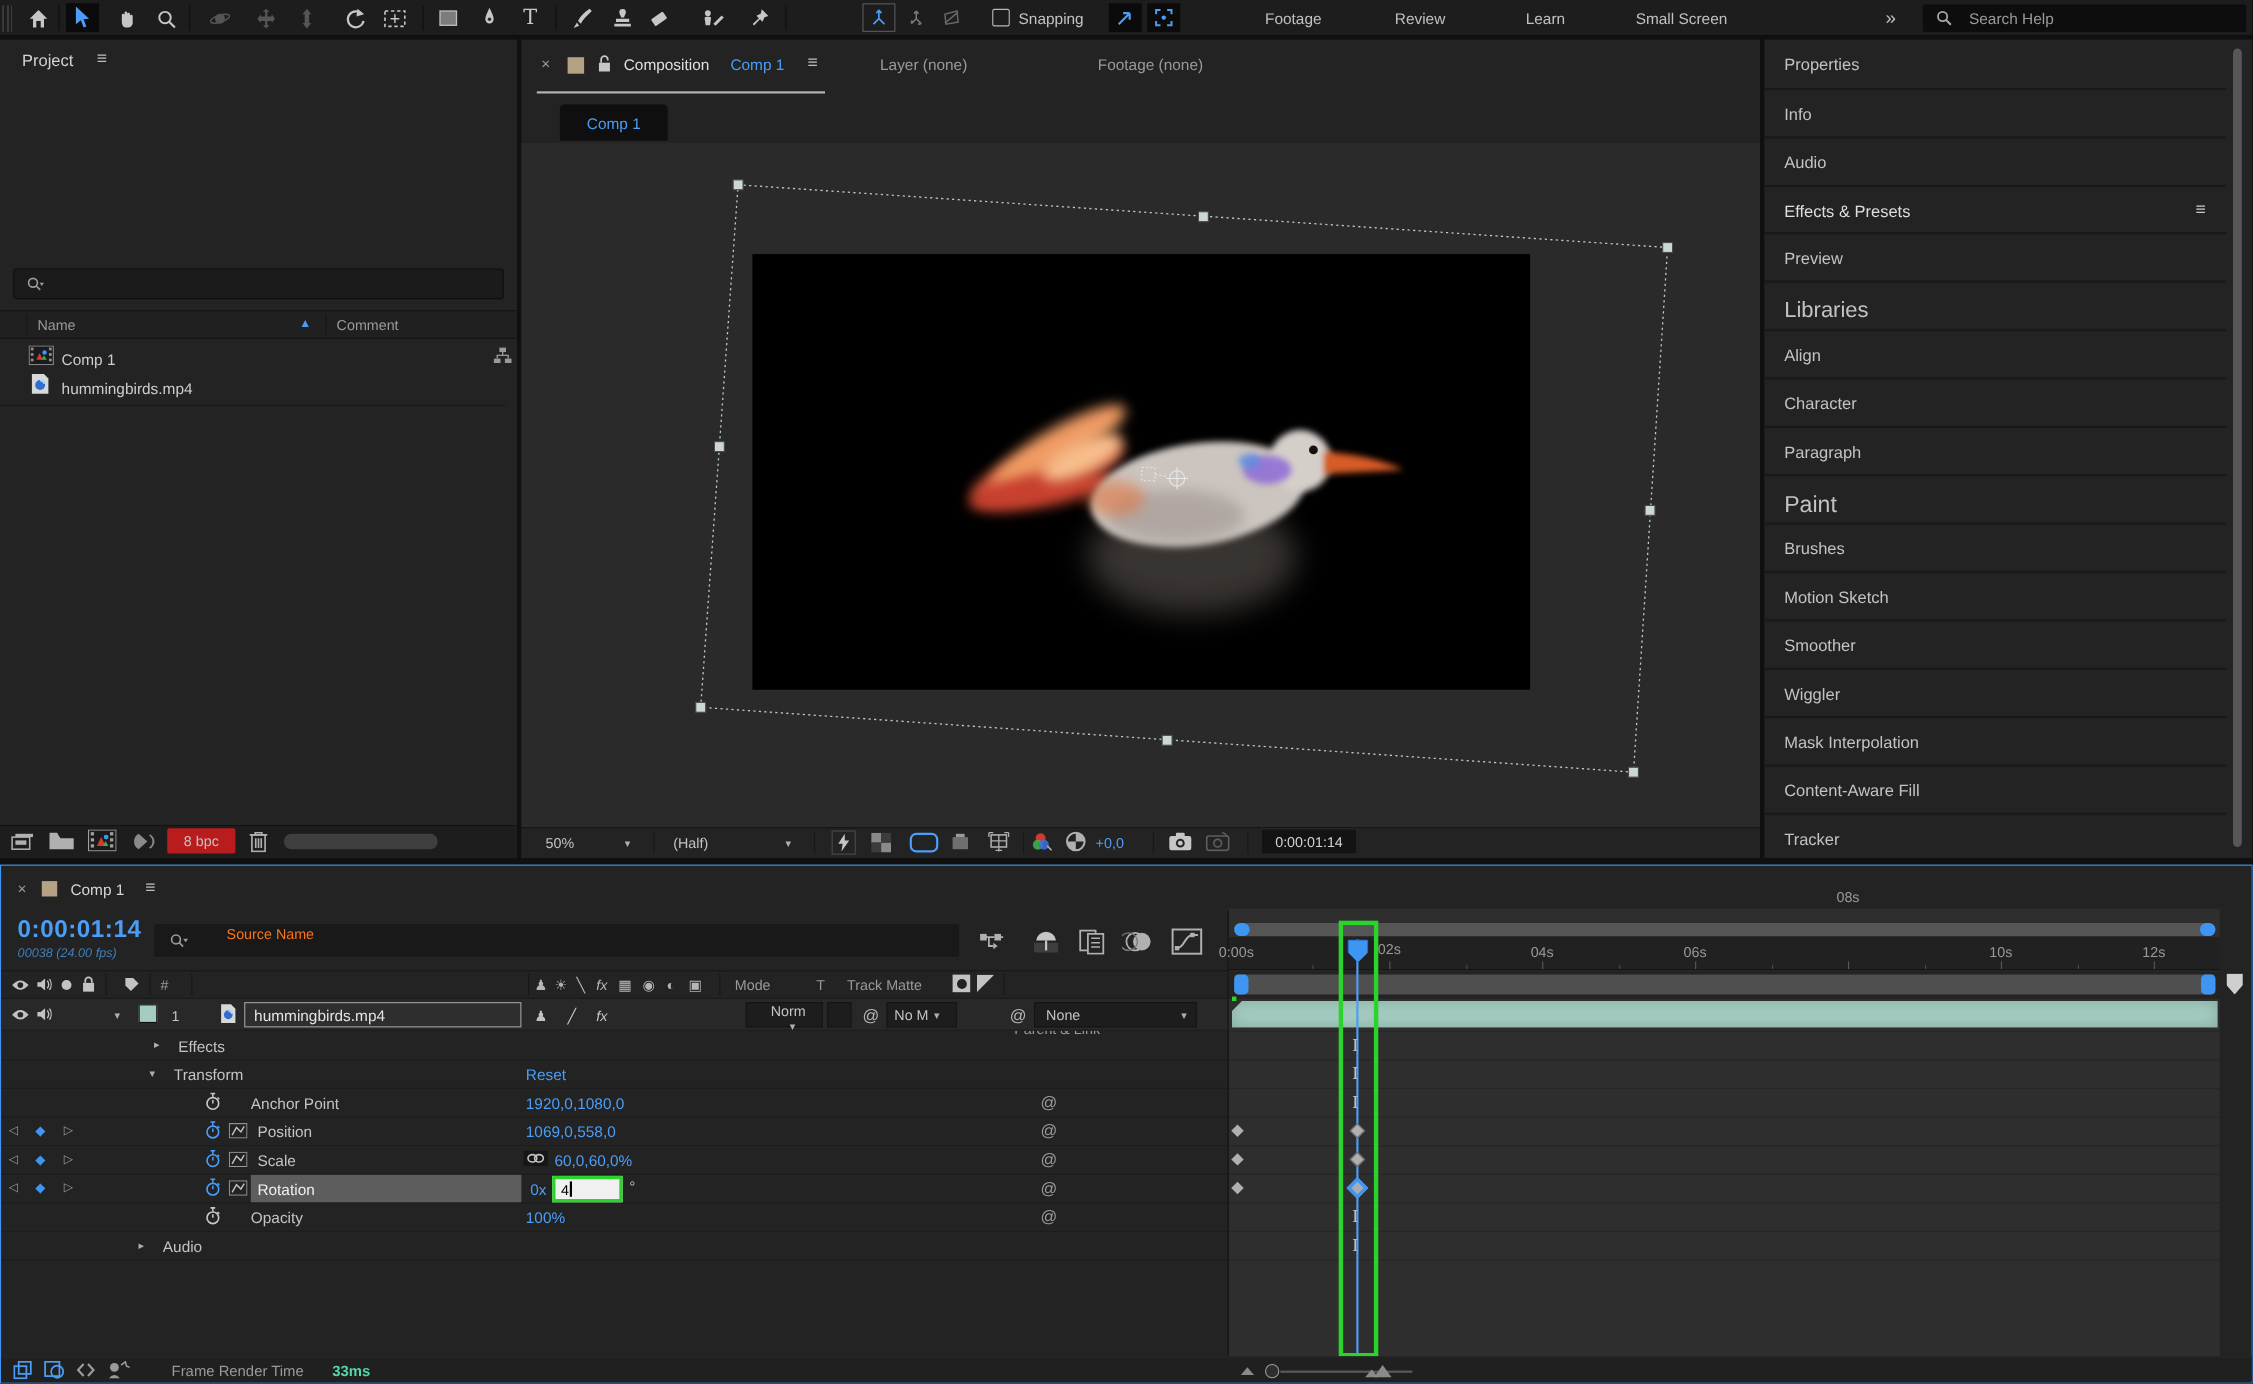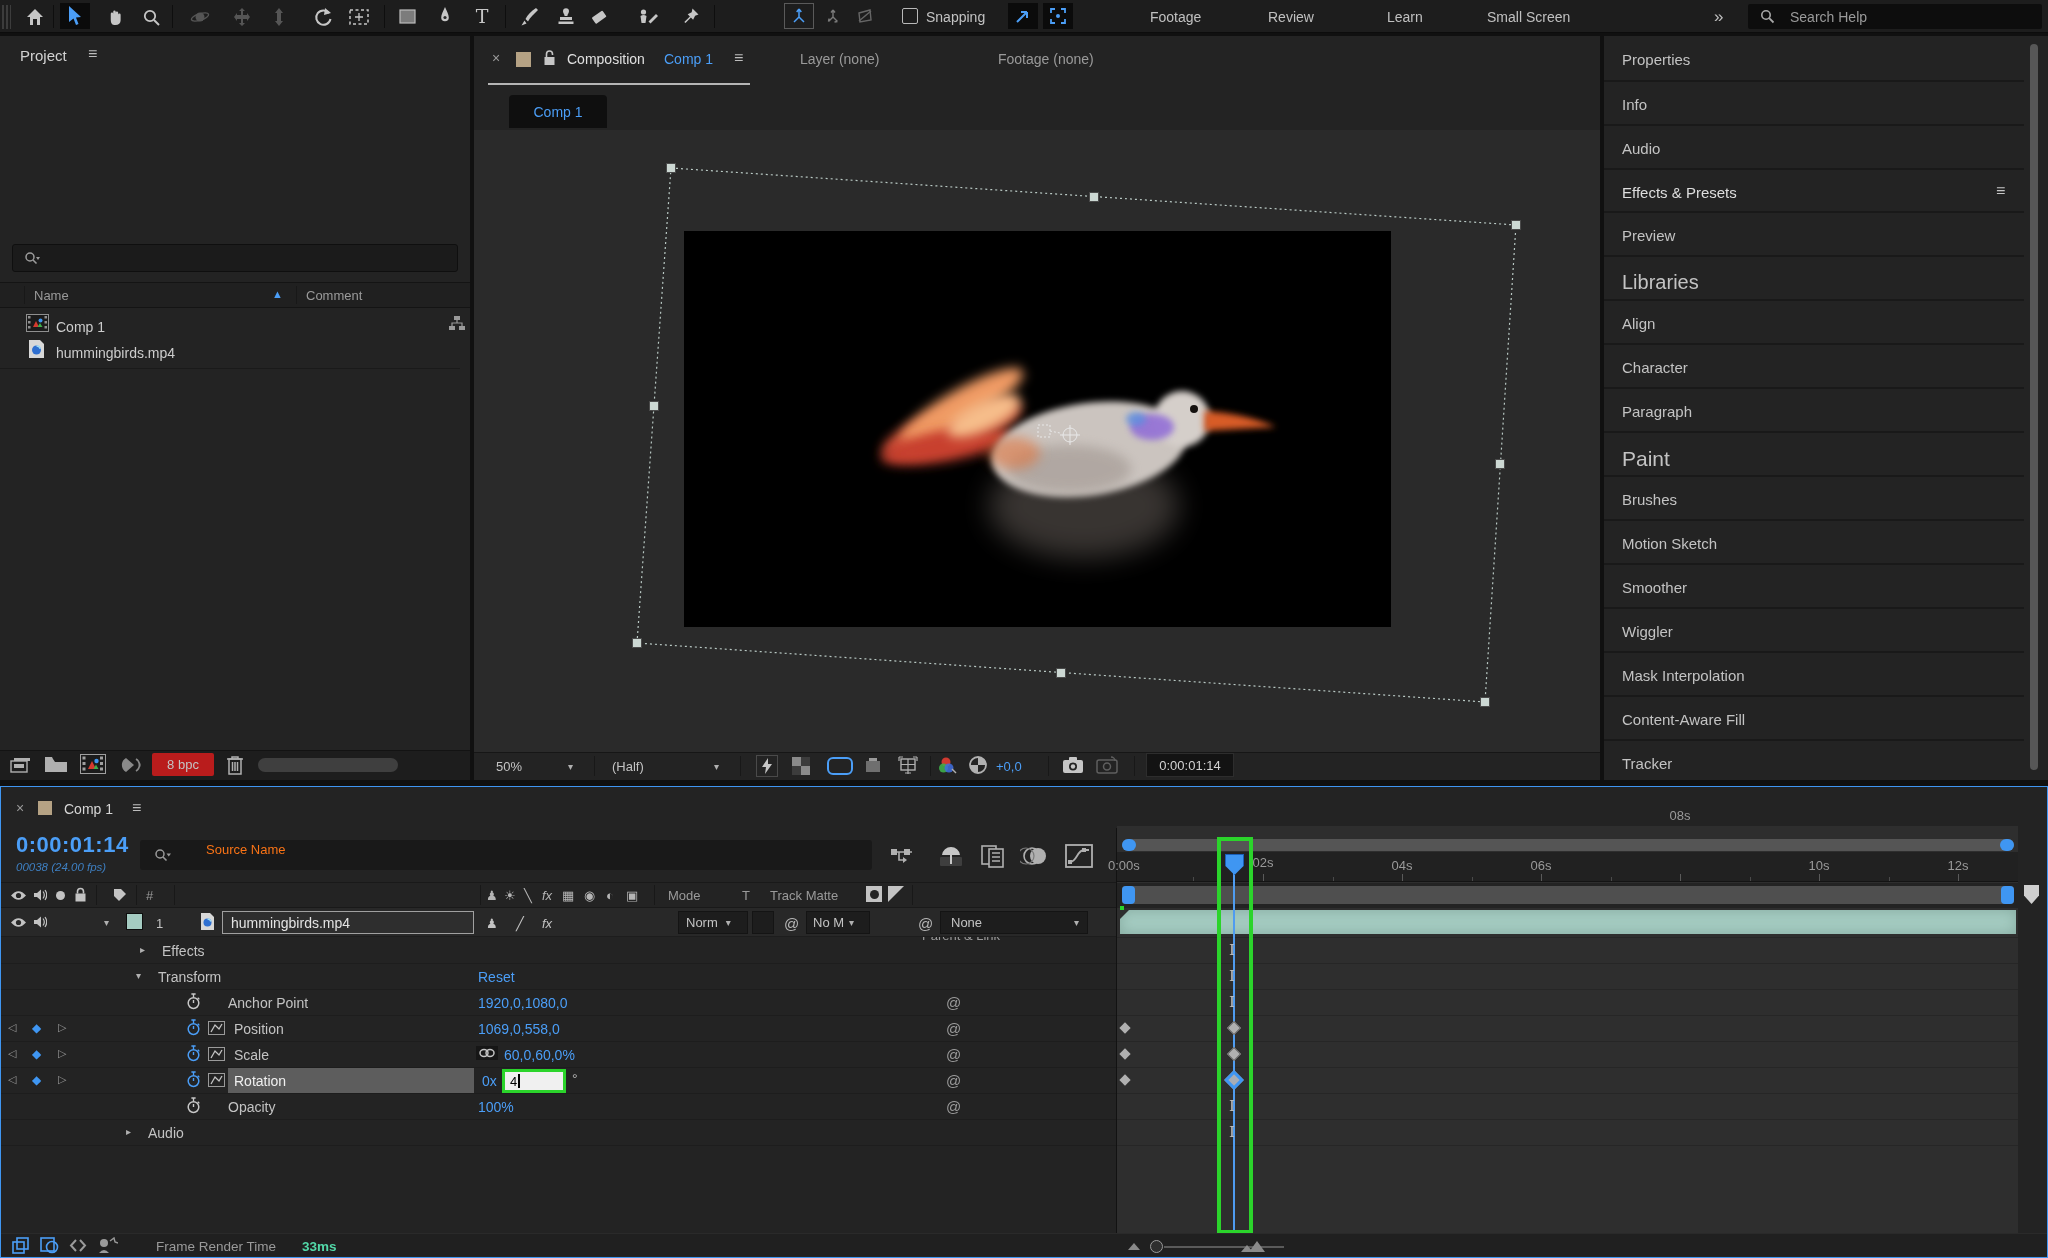--- a/index.html
+++ b/index.html
@@ -572,21 +572,21 @@
         <circle cx="7.5" cy="10.5" r="4" fill="#2f6fd0"></circle>
         <path d="M7.5 7 a3.6 3.6 0 0 1 3.4 2.5" stroke="#9fdcf5" stroke-width="1.4" fill="none"></path>
       </svg>
     </div>
   <div class="a" style="left:222px;top:911px;width:252px;height:23px;background:#2e2e2e;border:1.5px solid #a0a0a0;display:flex;align-items:center;padding-left:8px;">
       <span class="t" style="color:#e3e3e3;font-size:14px;">hummingbirds.mp4</span>
     </div>
   <div class="a t" style="left:486px;top:916px;color:#c3c3c3;">♟</div>
   <div class="a t" style="left:516px;top:916px;color:#c3c3c3;">╱</div>
   <div class="a t" style="left:542px;top:916px;color:#c3c3c3;font-style:italic;">fx</div>
-  <div class="a cellbox" style="left:678px;top:911px;width:70px;height:23px;display:flex;align-items:center;padding-left:7px;">
+  <div class="a cellbox" style="left:678px;top:911px;width:70px;height:23px;display:flex;align-items:center;padding-left:7px;flex-direction:column;">
       <span class="t">Norm</span>
       <span class="chev" style="margin-left:8px;">▾</span>
     </div>
   <div class="a cellbox" style="left:752px;top:911px;width:22px;height:23px;"></div>
   <div class="a t" style="left:784px;top:915px;color:#b5b5b5;font-size:15px;">@</div>
   <div class="a cellbox" style="left:806px;top:911px;width:64px;height:23px;display:flex;align-items:center;padding-left:6px;">
       <span class="t">No M</span>
       <span class="chev" style="margin-left:5px;">▾</span>
     </div>
   <div class="a t" style="left:918px;top:915px;color:#b5b5b5;font-size:15px;">@</div>

